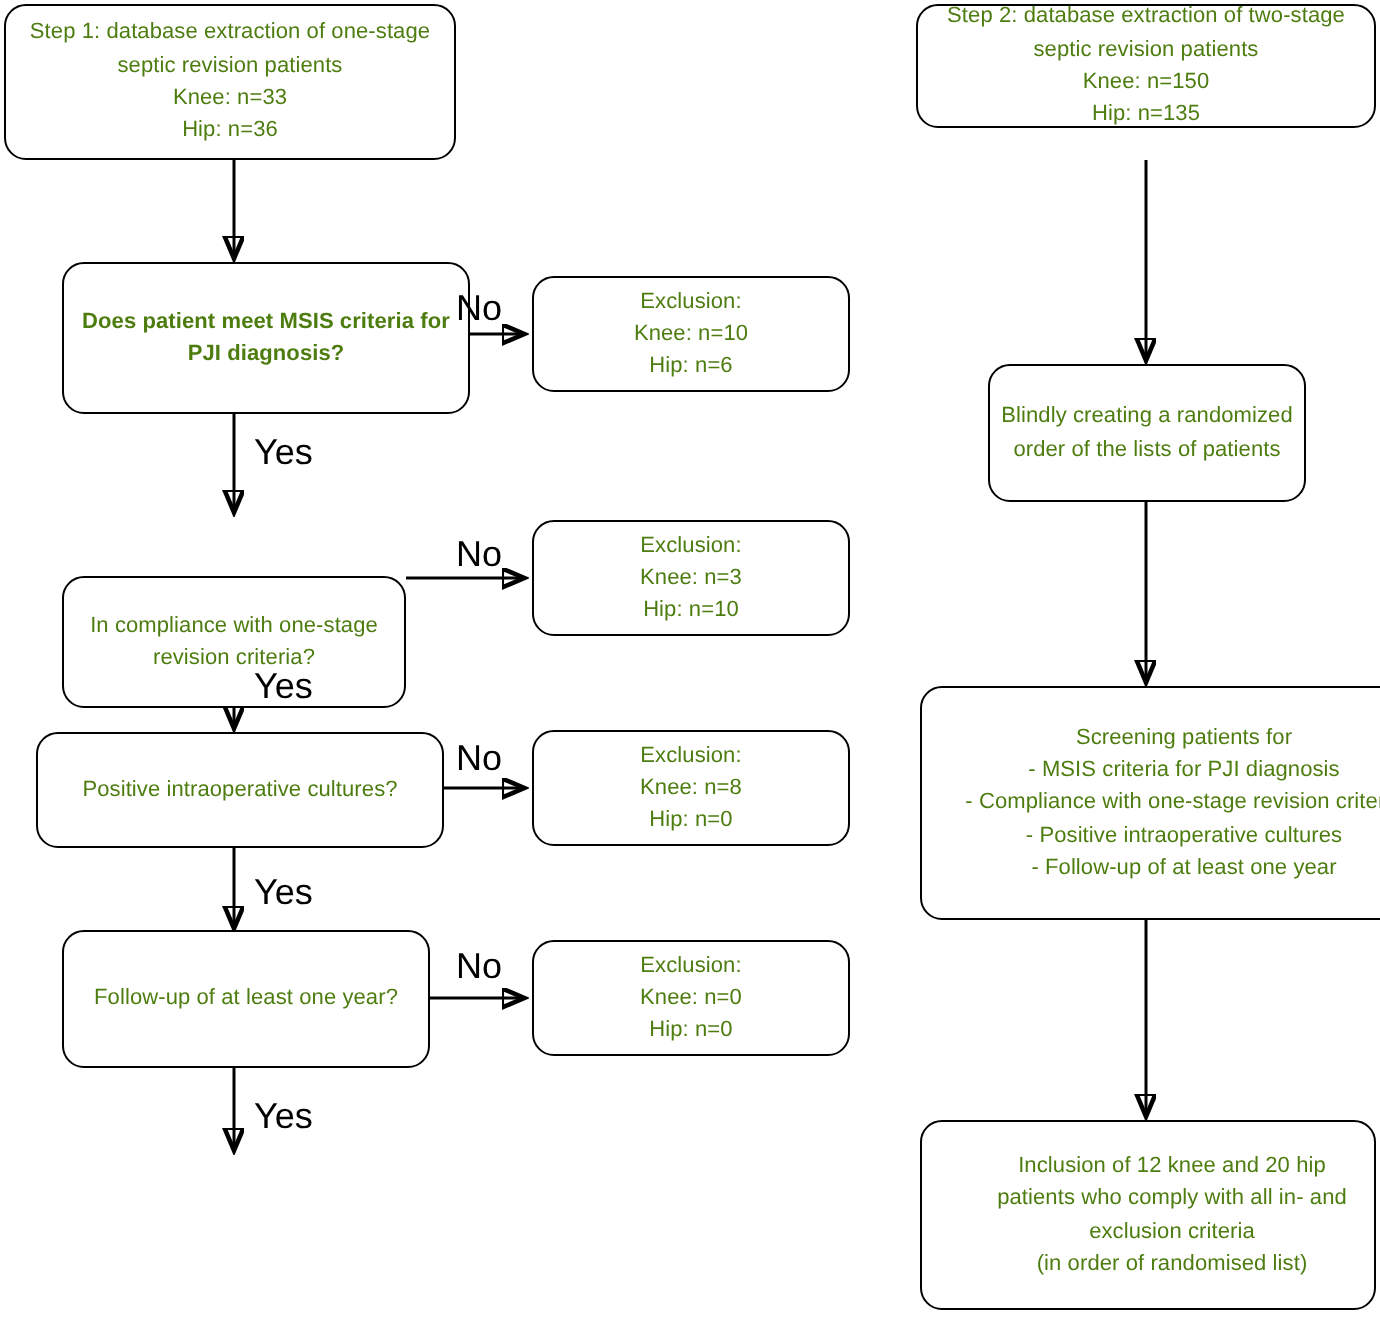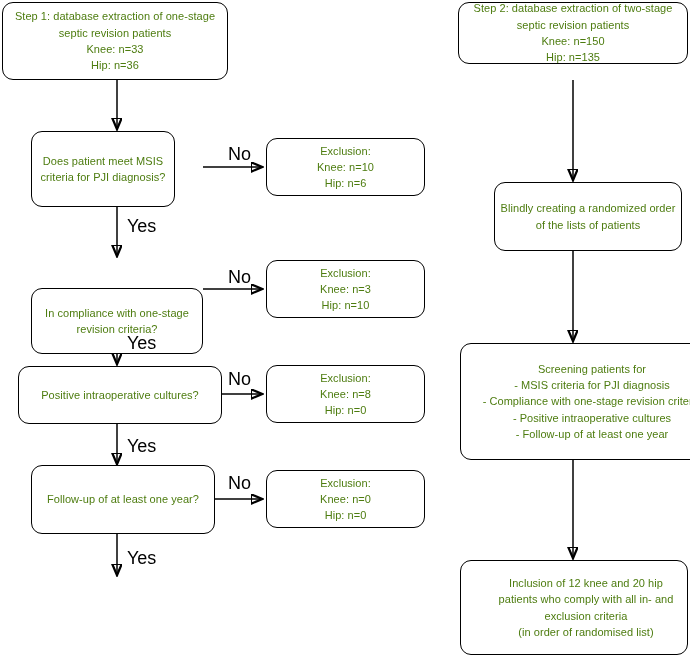--- a/index.html
+++ b/index.html
@@ -78,21 +78,21 @@
 
     <line x1="573" y1="80" x2="573" y2="180" marker-end="url(#arrow)"></line>
     <line x1="573" y1="251" x2="573" y2="341" marker-end="url(#arrow)"></line>
     <line x1="573" y1="460" x2="573" y2="558" marker-end="url(#arrow)"></line>
   </svg>
 
   <div class="node" style="left:2px; top:2px; width:226px; height:78px;">Step 1: database extraction of one-stage septic revision patients
 Knee: n=33
 Hip: n=36</div>
 
-  <div class="node" style="left:31px; top:131px; width:144px; height:76px;">Does patient meet MSIS criteria for PJI diagnosis?</div>
+  <div class="node" style="left:31px; top:131px; width:204px; height:76px;font-weight:bold;">Does patient meet MSIS criteria for PJI diagnosis?</div>
 
   <div class="node" style="left:266px; top:138px; width:159px; height:58px;">Exclusion:
 Knee: n=10
 Hip: n=6</div>
 
   <div class="node" style="left:31px; top:256px; width:172px; height:66px;margin-top:32px;">In compliance with one-stage revision criteria?</div>
 
   <div class="node" style="left:266px; top:260px; width:159px; height:58px;">Exclusion:
 Knee: n=3
 Hip: n=10</div>
@@ -107,21 +107,21 @@
 
   <div class="node" style="left:266px; top:470px; width:159px; height:58px;">Exclusion:
 Knee: n=0
 Hip: n=0</div>
 
 
   <div class="node" style="left:458px; top:2px; width:230px; height:62px;">Step 2: database extraction of two-stage septic revision patients
 Knee: n=150
 Hip: n=135</div>
 
-  <div class="node" style="left:494px; top:182px; width:188px; height:69px;">Blindly creating a randomized order of the lists of patients</div>
+  <div class="node" style="left:494px; top:182px; width:159px; height:69px;">Blindly creating a randomized order of the lists of patients</div>
 
   <div class="node" style="left:460px; top:343px; width:264px; height:117px;">Screening patients for
 - MSIS criteria for PJI diagnosis
 - Compliance with one-stage revision criteria
 - Positive intraoperative cultures
 - Follow-up of at least one year</div>
 
   <div class="node" style="left:460px; top:560px; width:228px; height:95px;padding-left:28px;">Inclusion of 12 knee and 20 hip patients who comply with all in- and exclusion criteria
 (in order of randomised list)</div>
 

